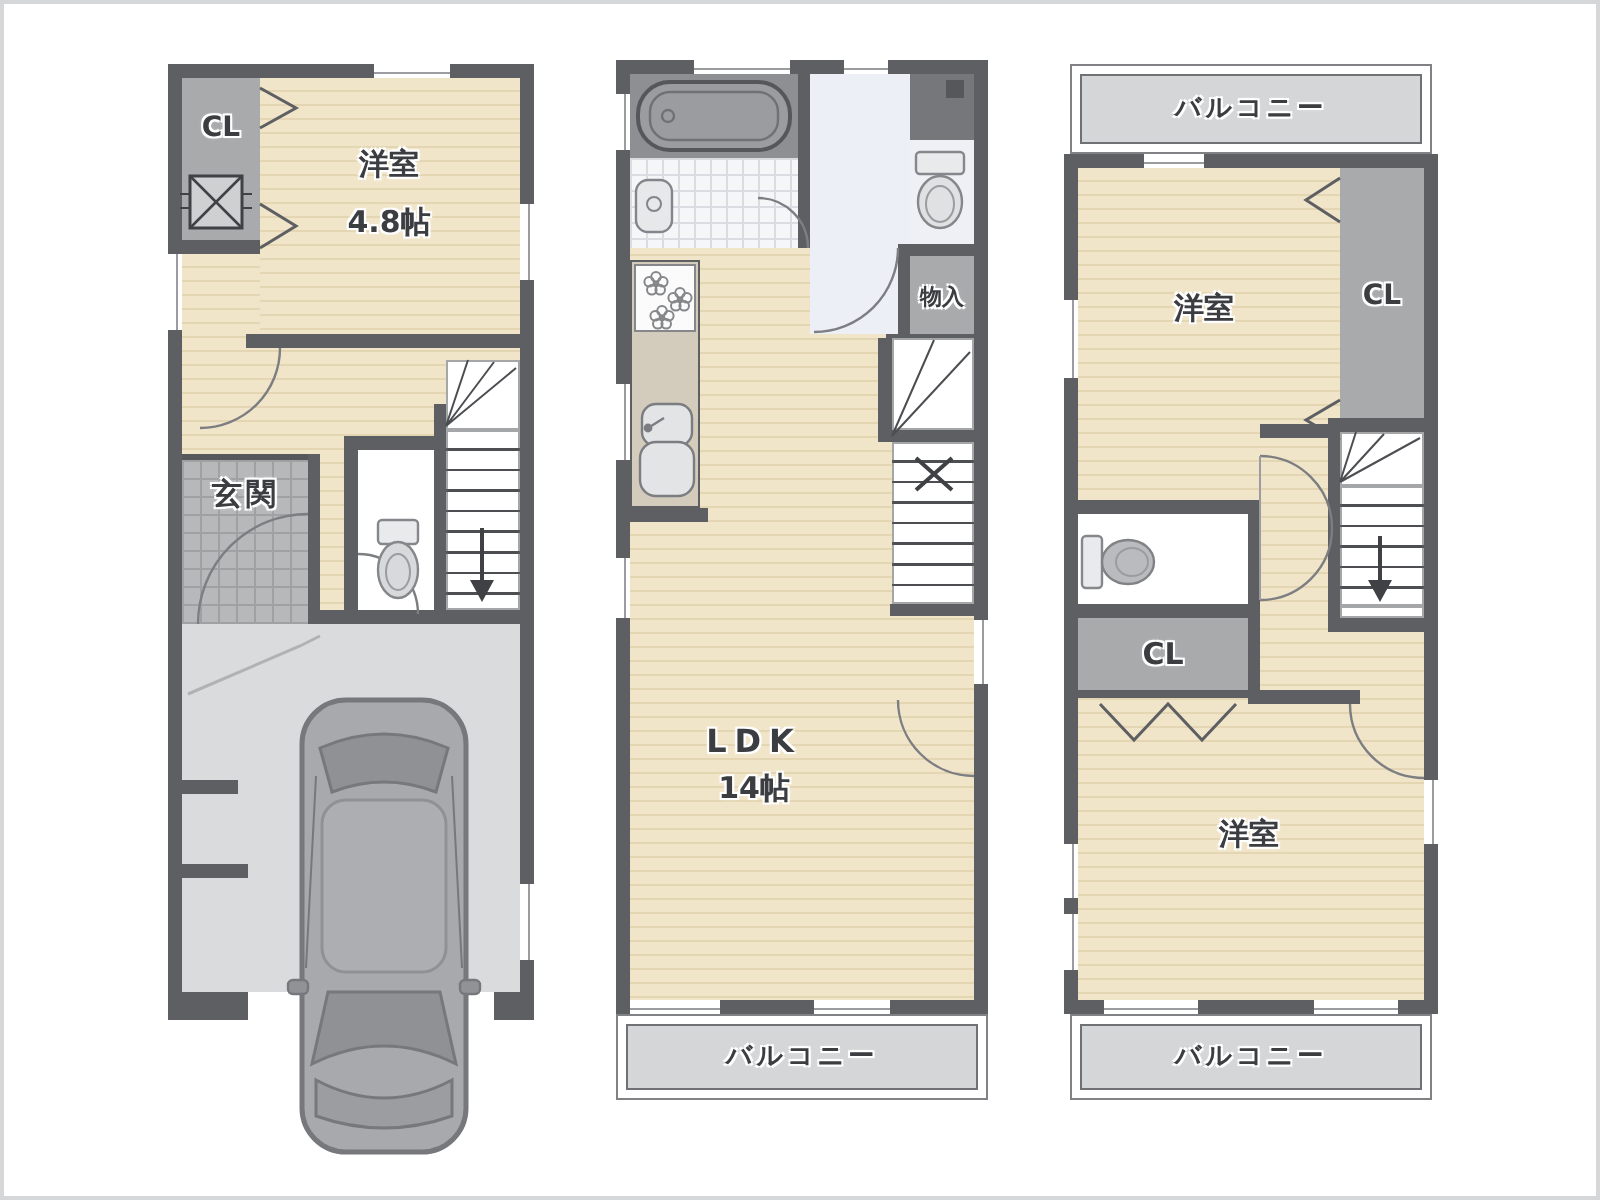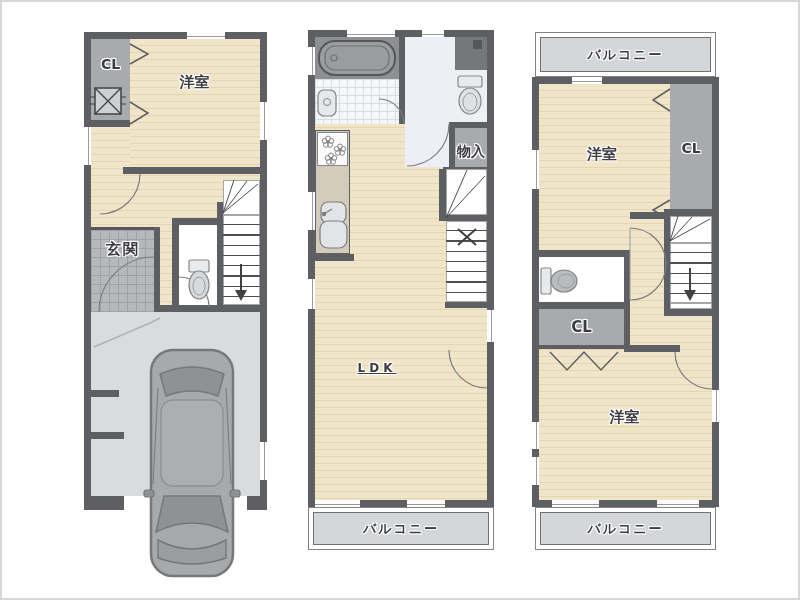--- a/index.html
+++ b/index.html
@@ -35,22 +35,22 @@
   .win-v::after{content:"";position:absolute;top:0;bottom:0;left:50%;width:1px;background:#9a9ca0;}
   .balcony{position:absolute;background:#fff;border:1.5px solid #808285;text-decoration:underline;}
   .balcony-inner{position:absolute;left:4px;right:4px;top:4px;bottom:4px;background:#d4d6d8;
     border:1.5px solid #6f7174;display:flex;align-items:center;justify-content:center;}
   .lbl{position:absolute;font-weight:bold;color:#3b3d41;text-align:center;line-height:1.5;white-space:nowrap;
     text-shadow:-1px -1px 0 #fff,1px -1px 0 #fff,-1px 1px 0 #fff,1px 1px 0 #fff,0 0 2px #fff;}
   .lbl span{display:block;}
   .f15{font-size:15px;}
   .f14{font-size:14px;}
   .f13{font-size:13px;letter-spacing:2px;}
-  .f9{font-size:14px;}
-  .ldk-top{letter-spacing:4px;font-size:12px;text-decoration:underline;}
+  .f9{font-size:11px;}
+  .ldk-top{letter-spacing:4px;font-size:16px;}
   .stepline{position:absolute;background:#55575a;}
   svg.overlay{position:absolute;left:0;top:0;pointer-events:none;}
 </style>
 </head>
 <body>
 
 <div class="stage">
 
   <div class="abs" style="left:0;top:0;width:800px;height:600px;">
     <div class="wall" style="left:82px;top:30px;width:183px;height:478px;"></div>
@@ -75,22 +75,23 @@
     <div class="abs" style="left:122px;top:494px;width:123px;height:14px;background:#fff;"></div>
     <div class="win-h" style="left:185px;top:30px;width:38px;height:7px;"></div>
     <div class="win-v" style="left:82px;top:125px;width:7px;height:38px;"></div>
     <div class="win-v" style="left:258px;top:100px;width:7px;height:38px;"></div>
     <div class="win-v" style="left:258px;top:440px;width:7px;height:38px;"></div>
     <div class="lbl f14" style="left:89px;top:52px;width:39px;">
       <span>CL</span>
       </div>
     <div class="lbl f15" style="left:140px;top:66px;width:105px;line-height:1.9;">
       <span>洋室</span>
-      </div>
-    <div class="lbl f15" style="left:92px;top:236px;width:58px;letter-spacing:2px;">
+        <span>4.8帖</span>
+      </div>
+    <div class="lbl f15" style="left:92px;top:236px;width:58px;letter-spacing:2px;font-family:Liberation Mono, monospace;">
       <span>玄関</span>
       </div>
   </div>
 
   <div class="abs" style="left:0;top:0;width:800px;height:600px;">
     <div class="wall" style="left:306px;top:28px;width:186px;height:477px;"></div>
     <div class="beige" style="left:313px;top:35px;width:172px;height:463px;"></div>
     <div class="bath" style="left:313px;top:35px;width:84px;height:42px;"></div>
     <div class="wash-tile" style="left:313px;top:77px;width:84px;height:45px;"></div>
     <div class="wall" style="left:397px;top:35px;width:6px;height:87px;"></div>
@@ -122,20 +123,21 @@
         <div class="lbl f13" style="position:static;">
           <span>バルコニー</span>
           </div>
       </div>
     </div>
     <div class="lbl f9" style="left:450px;top:139px;width:38px;">
       <span>物入</span>
       </div>
     <div class="lbl f15" style="left:330px;top:357px;width:90px;line-height:1.5;">
       <span class="ldk-top">LDK</span>
+        <span>14帖</span>
       </div>
   </div>
 
   <div class="abs" style="left:0;top:0;width:800px;height:600px;">
     <div class="balcony" style="left:533px;top:30px;width:181px;height:45px;">
       <div class="balcony-inner">
         <div class="lbl f13" style="position:static;">
           <span>バルコニー</span>
           </div>
       </div>

